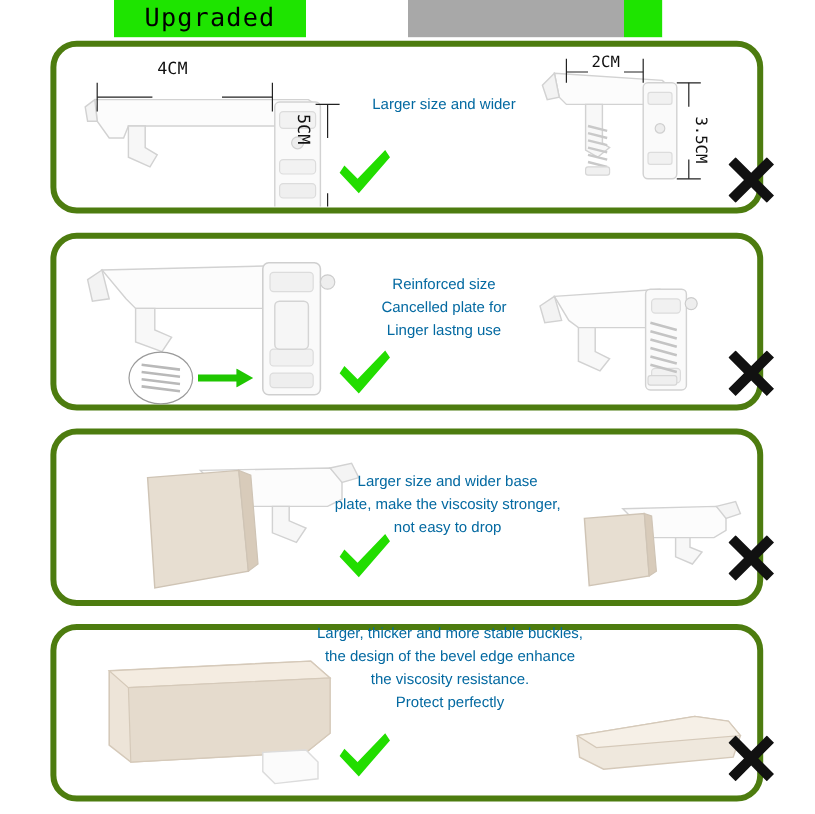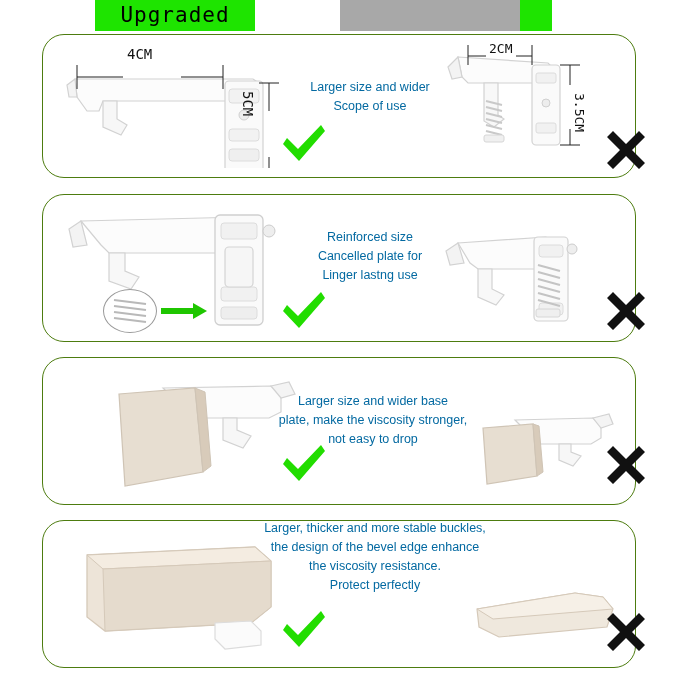--- a/index.html
+++ b/index.html
@@ -78,21 +78,21 @@
   .hdr-label-old {
     left: 440px;
     width: 110px;
   }
 
   
   .panel {
     position: absolute;
     left: 42px;
     width: 594px;
-    border: 1px solid #4d7c0f;
+    border: 5px solid #4d7c0f;
     border-radius: 22px;
     box-sizing: border-box;
     background: #ffffff;
   }
   .panel-1 { top: 34px;  height: 144px; }
   .panel-2 { top: 194px; height: 148px; }
   .panel-3 { top: 357px; height: 148px; }
   .panel-4 { top: 520px; height: 148px; }
 
   
@@ -237,21 +237,20 @@
           <line x1="142" y1="86" x2="142" y2="102"></line>
         </g>
       </svg>
     </div>
     <div class="dim" style="left:446px; top:6px; font-size:13px;">2CM</div>
     <div class="dim dim-vert" style="left:529px; top:58px; font-size:13px;">3.5CM</div>
   </div>
 
   <div class="mid-text mid-1">
     <div>Larger size and wider</div>
-    <div>Scope of use</div>
   </div>
 
   <div class="panel panel-2">
 
     <div class="art" style="left:22px; top:8px; width:245px; height:132px;">
       <svg width="245" height="132" viewBox="0 0 245 132">
 
         <path d="M16 18 L178 14 L188 22 L188 44 L176 50 L44 50 L36 42 Z" fill="#fcfcfc" stroke="#d2d2d2" stroke-width="1.2"></path>
         <path d="M16 18 L4 26 L8 44 L22 42 Z" fill="#f3f3f3" stroke="#d2d2d2" stroke-width="1.2"></path>
 

